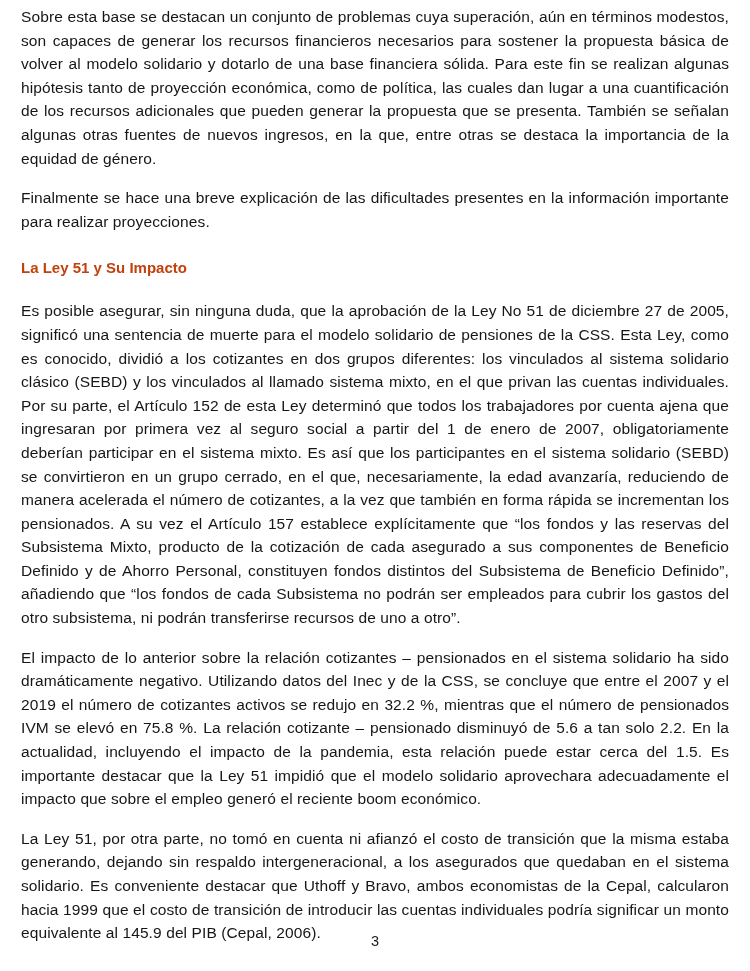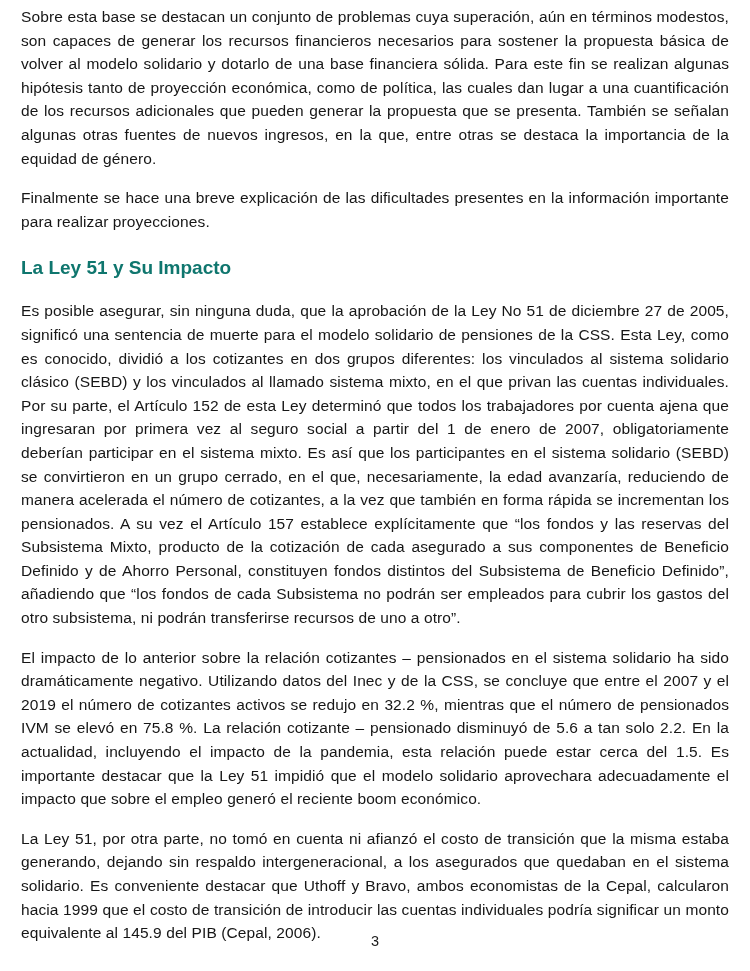--- a/index.html
+++ b/index.html
@@ -20,24 +20,24 @@
     overflow: hidden;
   }
   .para {
     font-size: 15.5px;
     line-height: 23.6px;
     text-align: justify;
     margin: 0 0 16px 0;
     letter-spacing: 0.1px;
   }
   .heading {
-    font-size: 19px;
+    font-size: 15px;
     line-height: 26px;
     font-weight: 700;
-    color: #0f766e;
+    color: #c2410c;
     margin: 22px 0 18px 0;
     text-align: left;
   }
   .page-number {
     position: absolute;
     bottom: 22px;
     left: 0;
     width: 100%;
     text-align: center;
     font-size: 14.5px;

